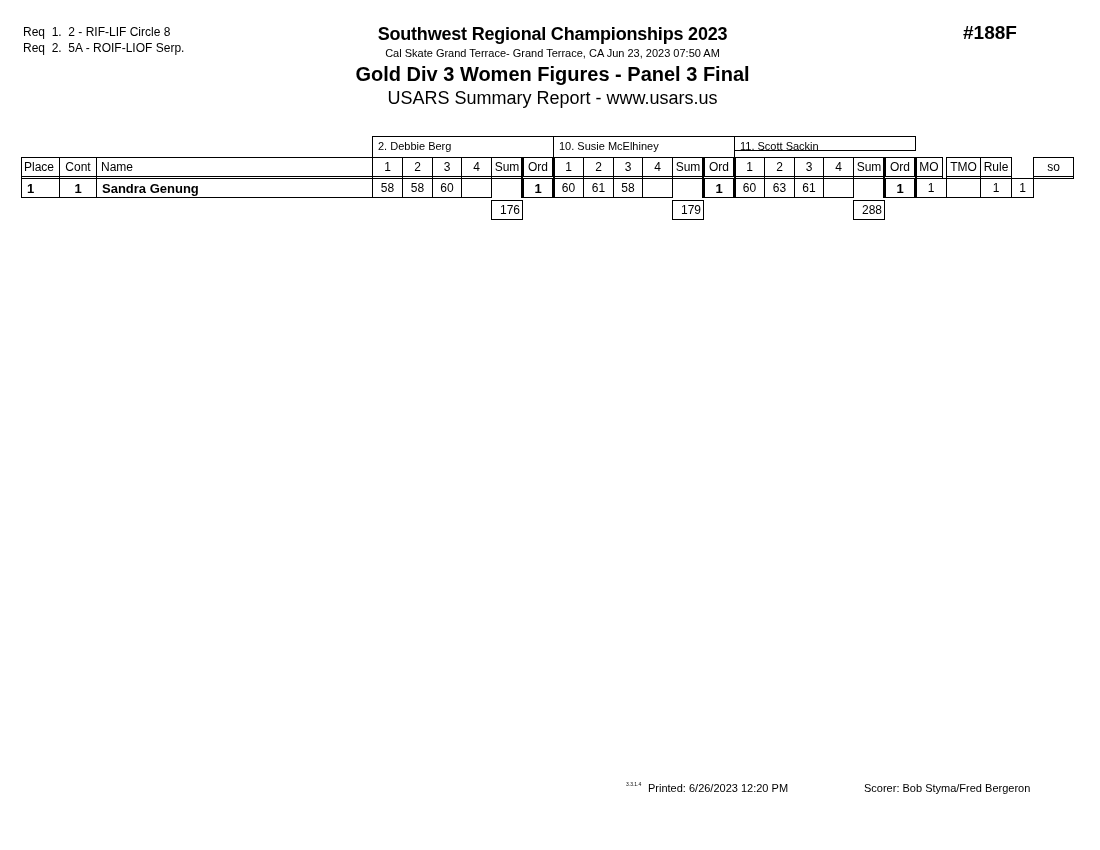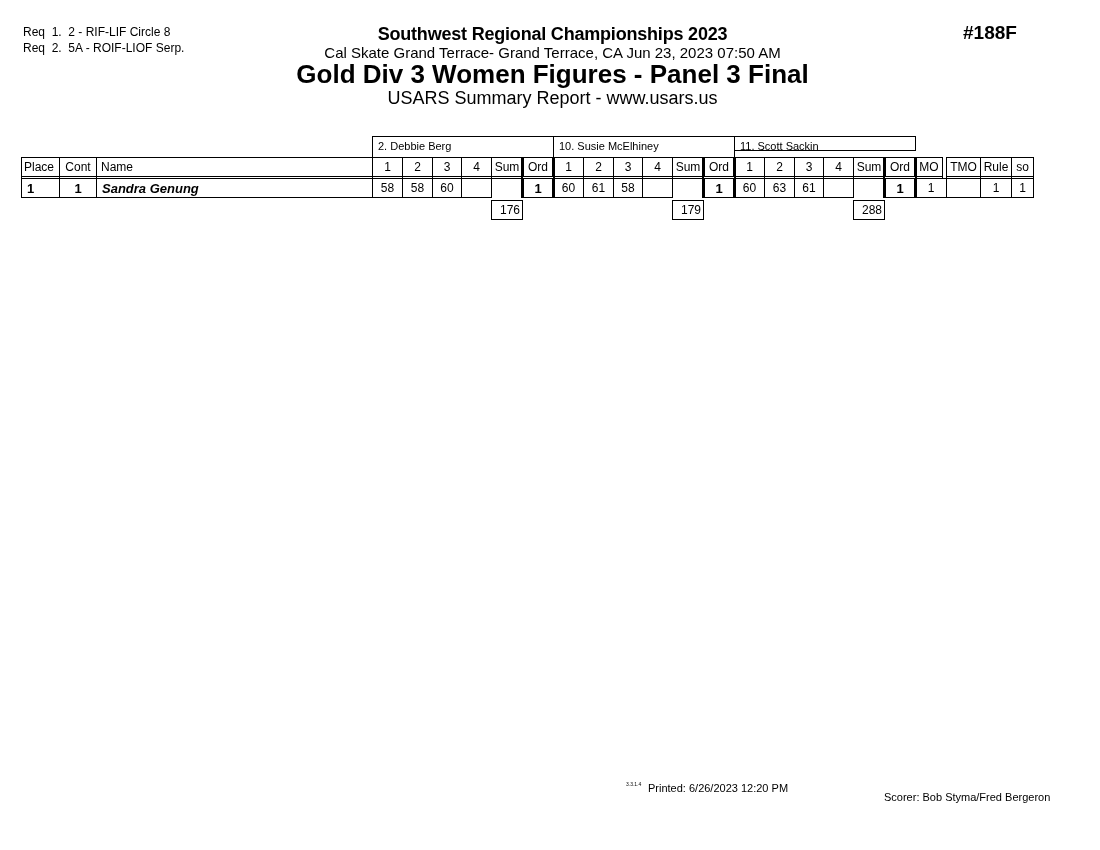--- a/index.html
+++ b/index.html
@@ -4,22 +4,22 @@
   <style>
     html, body { margin: 0; padding: 0; background: #ffffff; }
     body {
       width: 1100px; height: 850px; position: relative; overflow: hidden;
       font-family: "Liberation Sans", sans-serif; color: #000;
     }
     .reqs { position: absolute; left: 23px; top: 25px; font-size: 12px; line-height: 15.5px; }
     .reqs div { white-space: pre; }
     .title-block { position: absolute; left: 280px; width: 545px; top: 24px; text-align: center; }
     .t1 { font-size: 18px; font-weight: bold; line-height: 21px; letter-spacing: -0.2px; }
-    .t2 { font-size: 15px; line-height: 18px; margin-top: -1px; }
-    .t3 { font-size: 26px; font-weight: bold; line-height: 24px; }
+    .t2 { font-size: 11px; line-height: 18px; margin-top: -1px; }
+    .t3 { font-size: 20px; font-weight: bold; line-height: 24px; }
     .t4 { font-size: 18px; line-height: 24px; }
     .event-no { position: absolute; left: 963px; top: 22px; font-size: 19px; font-weight: bold; }
 
     .grid { position: absolute; left: 0; top: 0; }
     .cell {
       position: absolute; box-sizing: border-box; font-size: 12px;
       border: 1px solid #000; display: flex; align-items: center;
       padding: 0 2px; white-space: nowrap; overflow: hidden;
     }
     .c { justify-content: center; }
@@ -75,25 +75,25 @@
   <div class="cell hdr-row c" style="left:734px;top:157px;width:31px;height:22px;">1</div>
   <div class="cell hdr-row c" style="left:764px;top:157px;width:31px;height:22px;">2</div>
   <div class="cell hdr-row c" style="left:794px;top:157px;width:30px;height:22px;">3</div>
   <div class="cell hdr-row c" style="left:823px;top:157px;width:31px;height:22px;">4</div>
   <div class="cell hdr-row c" style="left:853px;top:157px;width:32px;height:22px;">Sum</div>
   <div class="cell hdr-row c ord" style="left:883px;top:157px;width:34px;height:22px;">Ord</div>
 
   <div class="cell hdr-row c" style="left:915px;top:157px;width:28px;height:22px;">MO</div>
   <div class="cell hdr-row c" style="left:946px;top:157px;width:35px;height:22px;">TMO</div>
   <div class="cell hdr-row c" style="left:980px;top:157px;width:32px;height:22px;">Rule</div>
-  <div class="cell hdr-row c" style="left:1011px;top:157px;width:23px;height:22px;">so</div>
+  <div class="cell hdr-row c" style="left:1033px;top:157px;width:41px;height:22px;">so</div>
 
   <div class="cell b" style="left:21px;top:178px;width:39px;height:20px;padding-left:5px;">1</div>
   <div class="cell b c" style="left:59px;top:178px;width:38px;height:20px;">1</div>
-  <div class="cell b" style="left:96px;top:178px;width:277px;height:20px;padding-left:5px;font-style:italic;">Sandra Genung</div>
+  <div class="cell b" style="left:96px;top:178px;width:277px;height:20px;padding-left:5px;">Sandra Genung</div>
 
   <div class="cell c" style="left:372px;top:178px;width:31px;height:20px;">58</div>
   <div class="cell c" style="left:402px;top:178px;width:31px;height:20px;">58</div>
   <div class="cell c" style="left:432px;top:178px;width:30px;height:20px;">60</div>
   <div class="cell c" style="left:461px;top:178px;width:31px;height:20px;"></div>
   <div class="cell r" style="left:491px;top:178px;width:32px;height:20px;">176</div>
   <div class="cell b c ord" style="left:521px;top:178px;width:34px;height:20px;">1</div>
 
   <div class="cell c" style="left:553px;top:178px;width:31px;height:20px;">60</div>
   <div class="cell c" style="left:583px;top:178px;width:31px;height:20px;">61</div>
@@ -110,13 +110,13 @@
   <div class="cell b c ord" style="left:883px;top:178px;width:34px;height:20px;">1</div>
 
   <div class="cell c" style="left:915px;top:178px;width:32px;height:20px;">1</div>
   <div class="cell c" style="left:946px;top:178px;width:35px;height:20px;"></div>
   <div class="cell c" style="left:980px;top:178px;width:32px;height:20px;">1</div>
   <div class="cell c" style="left:1011px;top:178px;width:23px;height:20px;">1</div>
 </div>
 
 <div class="ver">3.3.1.4</div>
 <div class="footer" style="left:648px;">Printed:  6/26/2023  12:20 PM</div>
-<div class="footer" style="left:884px;margin-top:9px;">Scorer:   Bob Styma/Fred Bergeron</div>
+<div class="footer" style="left:864px;">Scorer:   Bob Styma/Fred Bergeron</div>
 
 </body></html>

